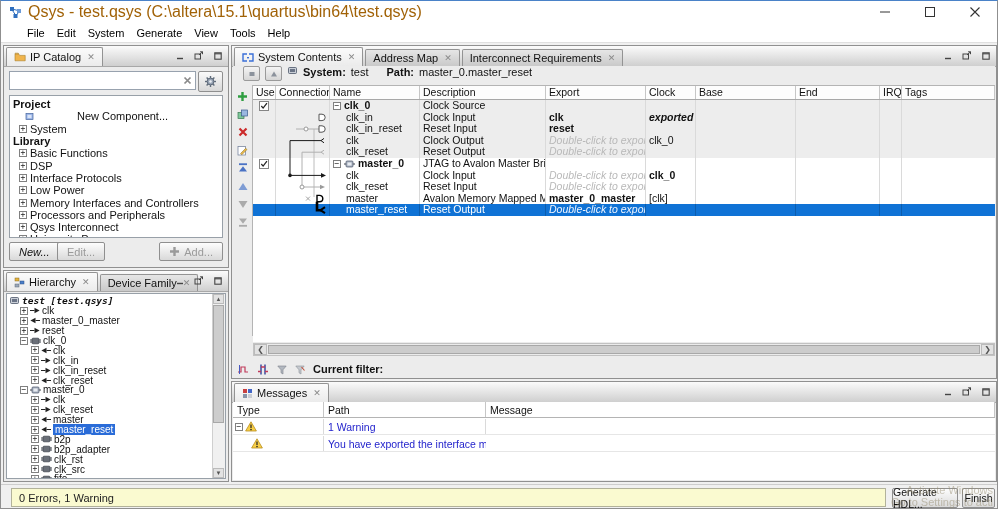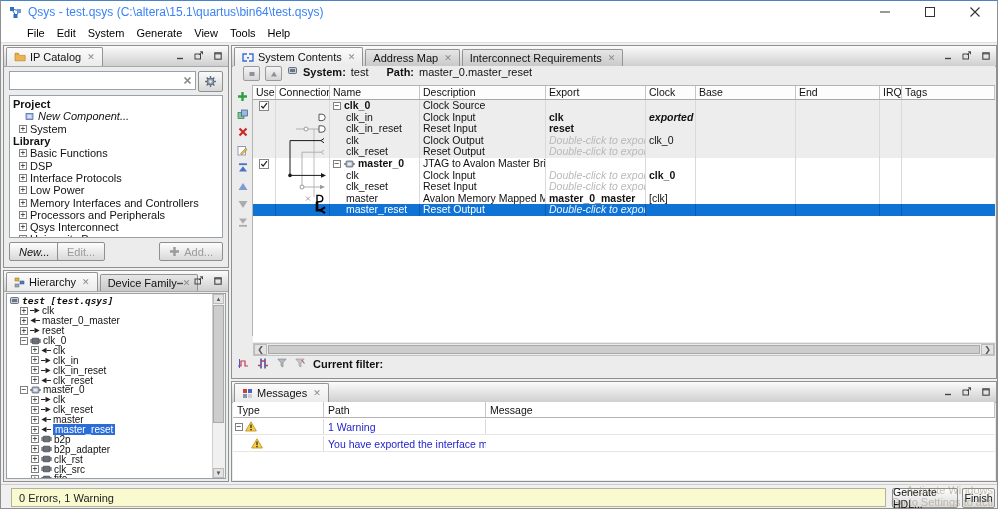--- a/index.html
+++ b/index.html
@@ -2,41 +2,41 @@
 <html><head>
 <meta charset="utf-8">
 <style>
   html,body{margin:0;padding:0;background:#6b6b6b;}
   .window{position:relative;width:998px;height:509px;background:#f0f0f0;
     font-family:"Liberation Sans",sans-serif;font-size:11px;color:#111;
     border:1px solid #8f8f8f;border-top:1px solid #4a82c8;box-sizing:border-box;overflow:hidden;}
   
   .titlebar{position:absolute;left:0;top:0;width:100%;height:22px;background:#fff;display:flex;align-items:center;}
   .title-icon{margin:0 6px 0 8px;display:flex;}
-  .title-text{font-size:12px;color:#3b82f6;}
+  .title-text{font-size:16px;color:#a16207;}
   .win-controls{position:absolute;right:0;top:0;height:22px;display:flex;}
   .win-btn{width:45px;height:22px;display:flex;align-items:center;justify-content:center;}
   .menubar{position:absolute;left:0;top:22px;width:100%;height:20px;background:#fff;
     border-bottom:1px solid #e0e0e0;display:flex;align-items:center;padding-left:20px;box-sizing:border-box;}
   .menu-item{padding:2px 6px;font-size:11px;color:#000;}
   
   .panel{position:absolute;background:#ececec;border:1px solid #909090;box-sizing:border-box;}
   .tabstrip{position:relative;height:20px;background:linear-gradient(#fbfbfb,#cfcfcf);
     border-bottom:1px solid #a8a8a8;display:flex;align-items:flex-end;}
   .tab{height:16px;display:flex;align-items:center;gap:4px;padding:0 7px;margin-left:2px;
     border:1px solid #939393;border-bottom:none;background:linear-gradient(#e6e6e6,#c9c9c9);
     font-size:11px;border-radius:2px 2px 0 0;white-space:nowrap;}
   .tab.active{background:linear-gradient(#fbfbfb,#ebebeb);height:18px;}
   .tclose{color:#8a8a8a;font-size:9px;margin-left:2px;line-height:9px;}
   .pbtns{position:absolute;right:4px;top:4px;display:flex;gap:6px;align-items:center;}
   .pbtn{width:13px;height:11px;display:flex;align-items:center;justify-content:center;}
   .icn{display:inline-flex;align-items:center;justify-content:center;flex:none;}
   .exp{width:8px;height:8px;border:1px solid #808080;background:#fff;font-size:8px;line-height:6px;
     text-align:center;color:#222;box-sizing:border-box;flex:none;font-family:"DejaVu Sans Mono",monospace;}
-  .b{font-weight:bold;} .i{font-style:italic;} .bi{font-weight:bold;font-style:italic;}
+  .b{font-weight:bold;} .i{margin-left:39px;} .bi{font-weight:bold;font-style:italic;}
   
   #ip-search-row{position:absolute;left:5px;top:25px;right:5px;height:20px;}
   #ip-search{position:absolute;left:0;top:0;width:calc(100% - 27px);height:19px;border:1px solid #98a2ae;
     box-sizing:border-box;padding:0 18px 0 17px;font-size:11px;background:#fff;}
   #ip-search-mag{position:absolute;left:3px;top:4px;}
   #ip-search-clear{position:absolute;right:31px;top:5px;}
   #ip-gear-btn{position:absolute;right:0;top:0;width:23px;height:19px;border:1px solid #8f8f8f;border-radius:2px;
     background:linear-gradient(#fafafa,#d8d8d8);display:flex;align-items:center;justify-content:center;}
   #ip-tree-box{position:absolute;left:5px;top:49px;right:5px;bottom:29px;background:#fff;
     border:1px solid #98a0a8;overflow:hidden;padding:2px 0 0 1px;}
@@ -76,21 +76,21 @@
   .ph{color:#b9b9b9;font-style:italic;}
   .srow.sel .ph{color:#eef4ff;}
   .usec{display:flex;align-items:center;justify-content:center;padding:0!important;}
   .cb{width:10px;height:10px;border:1px solid #858585;background:#fff;display:flex;align-items:center;justify-content:center;box-sizing:border-box;}
   .namec{display:flex;align-items:center;gap:3px;}
   #wires{position:absolute;left:23px;top:0;width:54px;height:116px;pointer-events:none;}
   #sc-hscroll{position:absolute;left:21px;right:1px;bottom:22px;height:13px;background:#ebebeb;border:1px solid #c2c2c2;box-sizing:border-box;}
   .hs-arrow{position:absolute;top:0;bottom:0;width:13px;display:flex;align-items:center;justify-content:center;
     font-size:8px;color:#555;background:#e2e2e2;border:1px solid #bbb;box-sizing:border-box;}
   .hs-thumb{position:absolute;left:14px;right:14px;top:1px;bottom:1px;background:#cccccc;border:1px solid #a8a8a8;}
-  #sc-filter{position:absolute;left:3px;right:1px;bottom:3px;height:17px;display:flex;align-items:flex-start;gap:8px;padding-left:2px;}
+  #sc-filter{position:absolute;left:3px;right:1px;bottom:3px;height:17px;display:flex;align-items:flex-end;gap:8px;padding-left:2px;}
   
   #msg-body{position:absolute;left:1px;right:1px;top:20px;bottom:1px;background:#fff;overflow:hidden;}
   .mgrid{display:grid;grid-template-columns:91px 162px 1fr;}
   #msg-head{height:16px;border-bottom:1px solid #b4b4b4;box-sizing:border-box;}
   #msg-head .hc{border-right:1px solid #c6c6c6;padding:2px 4px;font-size:10.5px;overflow:hidden;}
   .mrow{height:15px;border-bottom:1px solid #e6e6e6;margin-top:1px;}
   .mrow .c{border-right:1px solid #dadada;height:100%;display:flex;align-items:center;padding:0 4px;box-sizing:border-box;
     font-size:10.5px;overflow:hidden;white-space:nowrap;}
   .bluetxt{color:#2323cc;}
   

